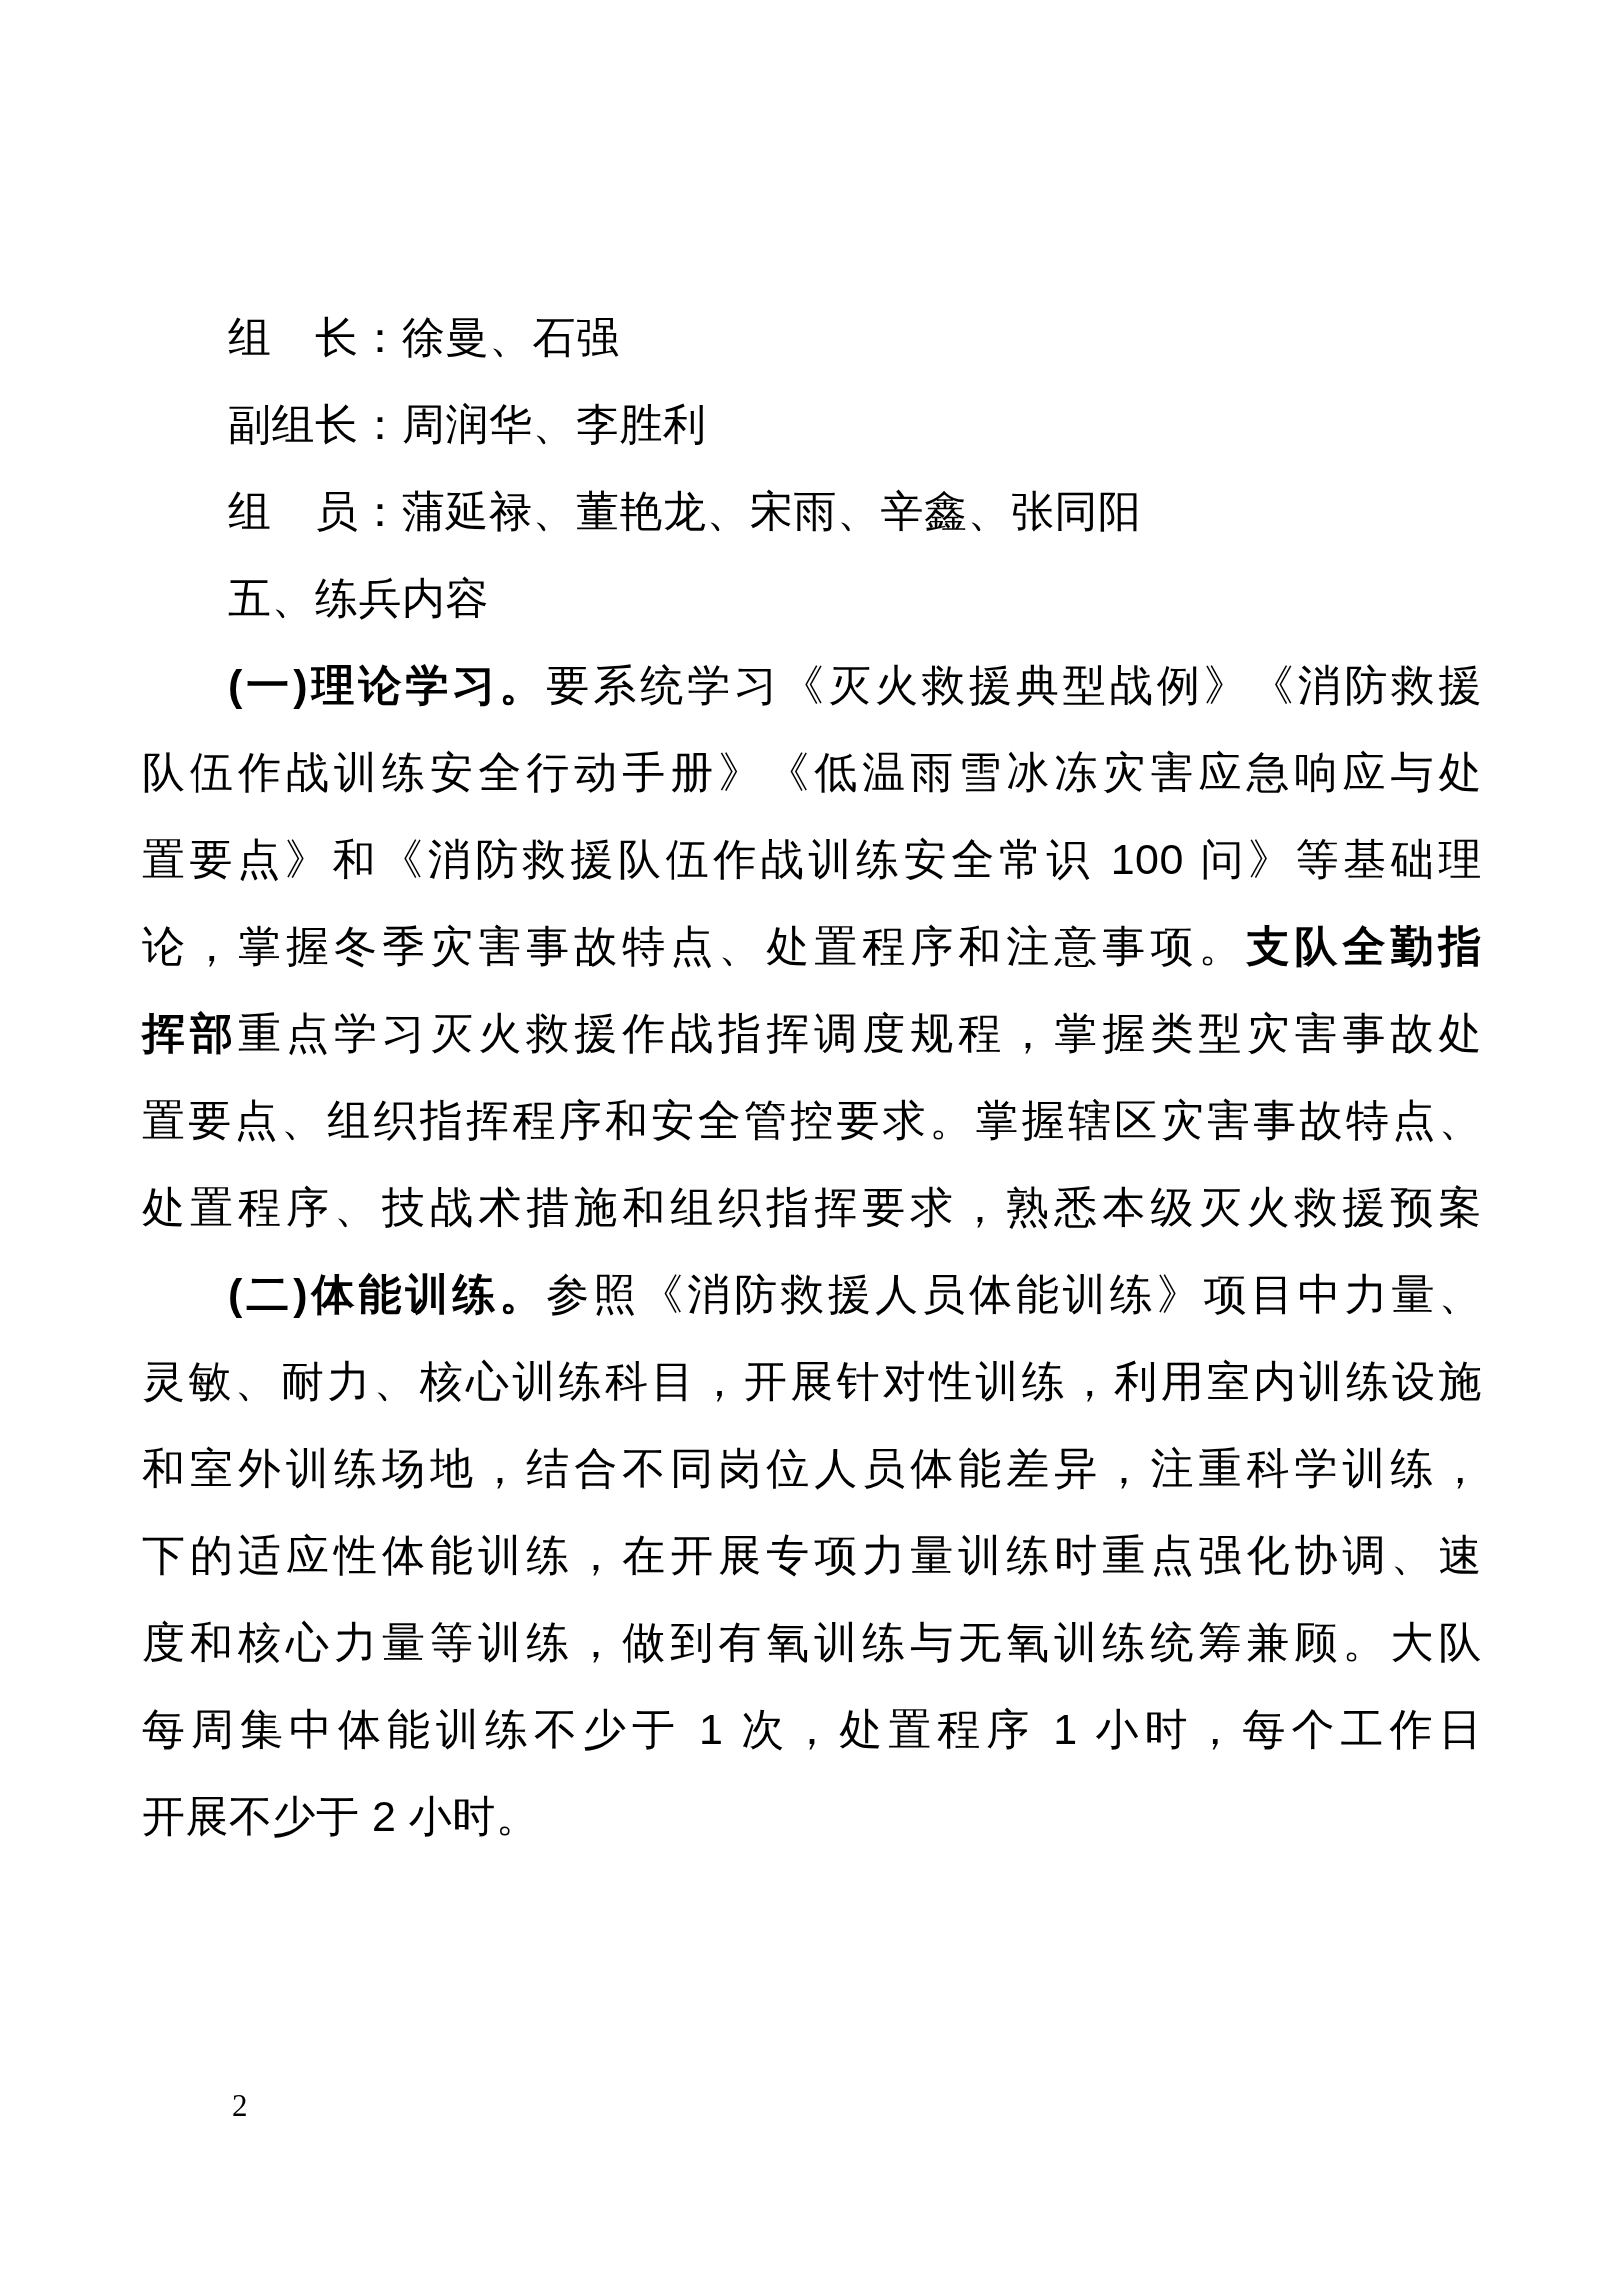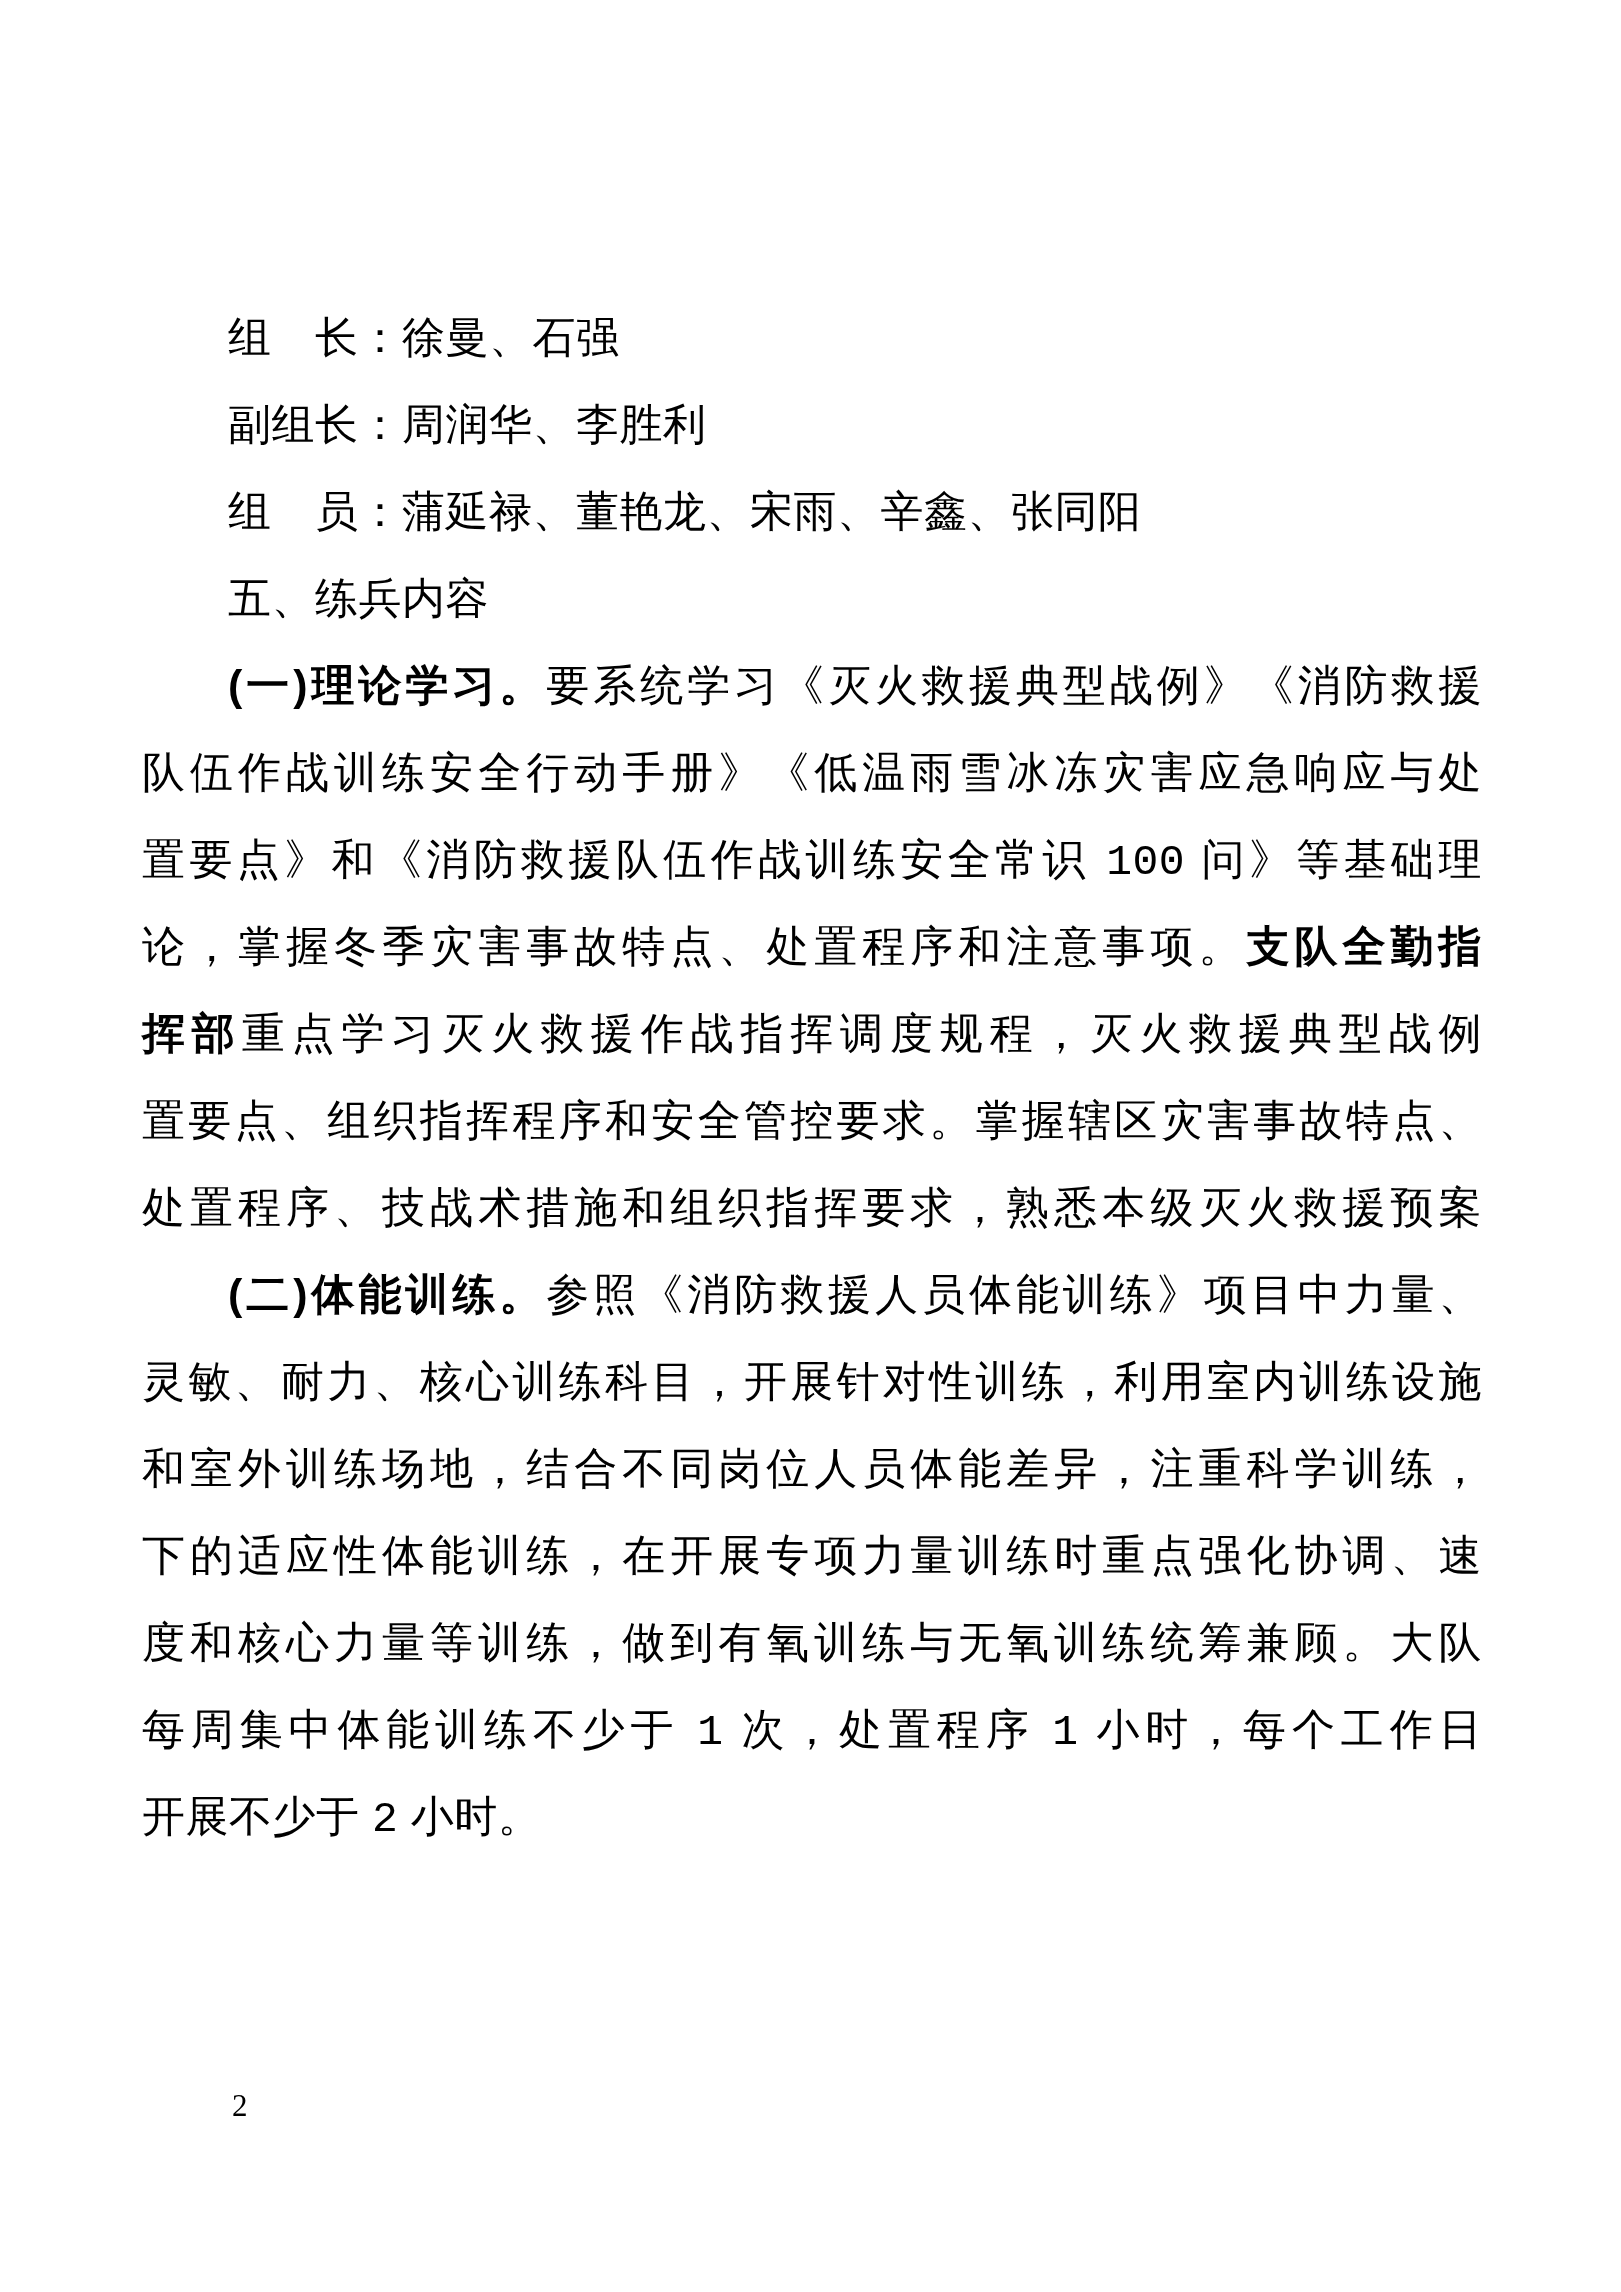--- a/index.html
+++ b/index.html
@@ -36,21 +36,21 @@
     text-justify: inter-character;
   }
   .line.indent {
     text-indent: 86px;
   }
   .seg-bold {
     font-weight: bold;
     margin-top: 36px;
   }
   .seg-serif {
-    font-family: Liberation Mono, monospace;
+    font-family: Liberation Sans, sans-serif;
   }
   .page-number {
     position: absolute;
     left: 232px;
     top: 2086px;
     font-family: "Liberation Serif", serif;
     font-size: 31px;
     line-height: 39px;
     color: #000000;
   }
@@ -61,21 +61,21 @@
 <div class="page">
   <div class="content">
       <div class="line indent"><span class="">组　长：徐曼、石强</span></div>
       <div class="line indent"><span class="">副组长：周润华、李胜利</span></div>
       <div class="line indent"><span class="">组　员：蒲延禄、董艳龙、宋雨、辛鑫、张同阳</span></div>
       <div class="line indent"><span class="">五、练兵内容</span></div>
       <div class="line justify indent"><span class="seg-bold ">(一)理论学习。</span><span class="">要系统学习《灭火救援典型战例》《消防救援</span></div>
       <div class="line justify"><span class="">队伍作战训练安全行动手册》《低温雨雪冰冻灾害应急响应与处</span></div>
       <div class="line justify"><span class="">置要点》和《消防救援队伍作战训练安全常识 </span><span class="seg-serif">100</span><span class=""> 问》等基础理</span></div>
       <div class="line justify"><span class="">论，掌握冬季灾害事故特点、处置程序和注意事项。</span><span class="seg-bold ">支队全勤指</span></div>
-      <div class="line justify"><span class="seg-bold ">挥部</span><span class="">重点学习灭火救援作战指挥调度规程，灭火救援典型战例</span></div>
+      <div class="line justify"><span class="seg-bold ">挥部</span><span class="">重点学习灭火救援作战指挥调度规程，掌握类型灾害事故处</span></div>
       <div class="line justify"><span class="">置要点、组织指挥程序和安全管控要求。掌握辖区灾害事故特点、</span></div>
       <div class="line justify"><span class="">处置程序、技战术措施和组织指挥要求，熟悉本级灭火救援预案</span></div>
       <div class="line justify indent"><span class="seg-bold ">(二)体能训练。</span><span class="">参照《消防救援人员体能训练》项目中力量、</span></div>
       <div class="line justify"><span class="">灵敏、耐力、核心训练科目，开展针对性训练，利用室内训练设施</span></div>
       <div class="line justify"><span class="">和室外训练场地，结合不同岗位人员体能差异，注重科学训练，</span></div>
       <div class="line justify"><span class="">下的适应性体能训练，在开展专项力量训练时重点强化协调、速</span></div>
       <div class="line justify"><span class="">度和核心力量等训练，做到有氧训练与无氧训练统筹兼顾。大队</span></div>
       <div class="line justify"><span class="">每周集中体能训练不少于 </span><span class="seg-serif">1</span><span class=""> 次，处置程序 </span><span class="seg-serif">1</span><span class=""> 小时，每个工作日</span></div>
       <div class="line"><span class="">开展不少于 </span><span class="seg-serif">2</span><span class=""> 小时。</span></div>
     </div>

